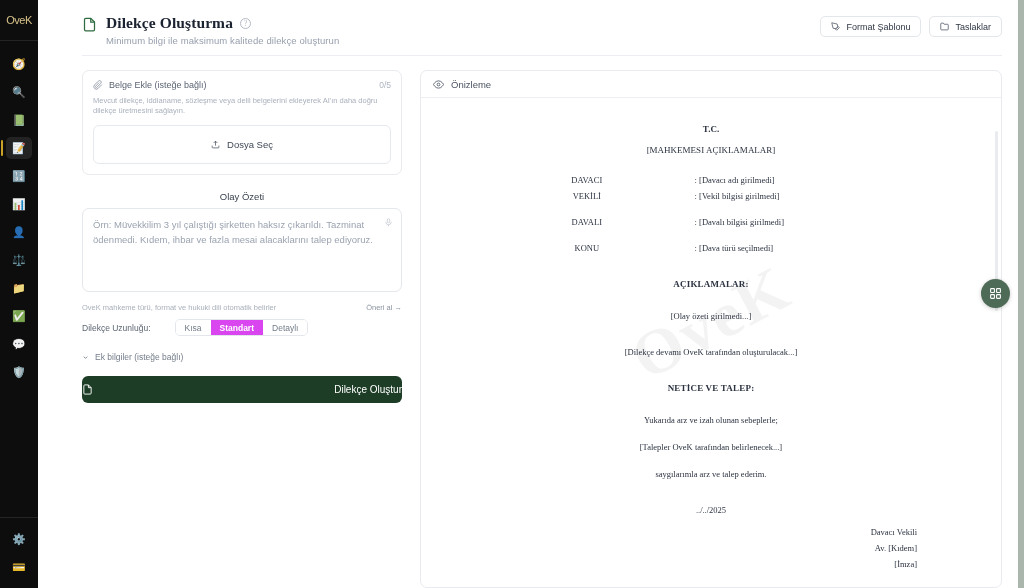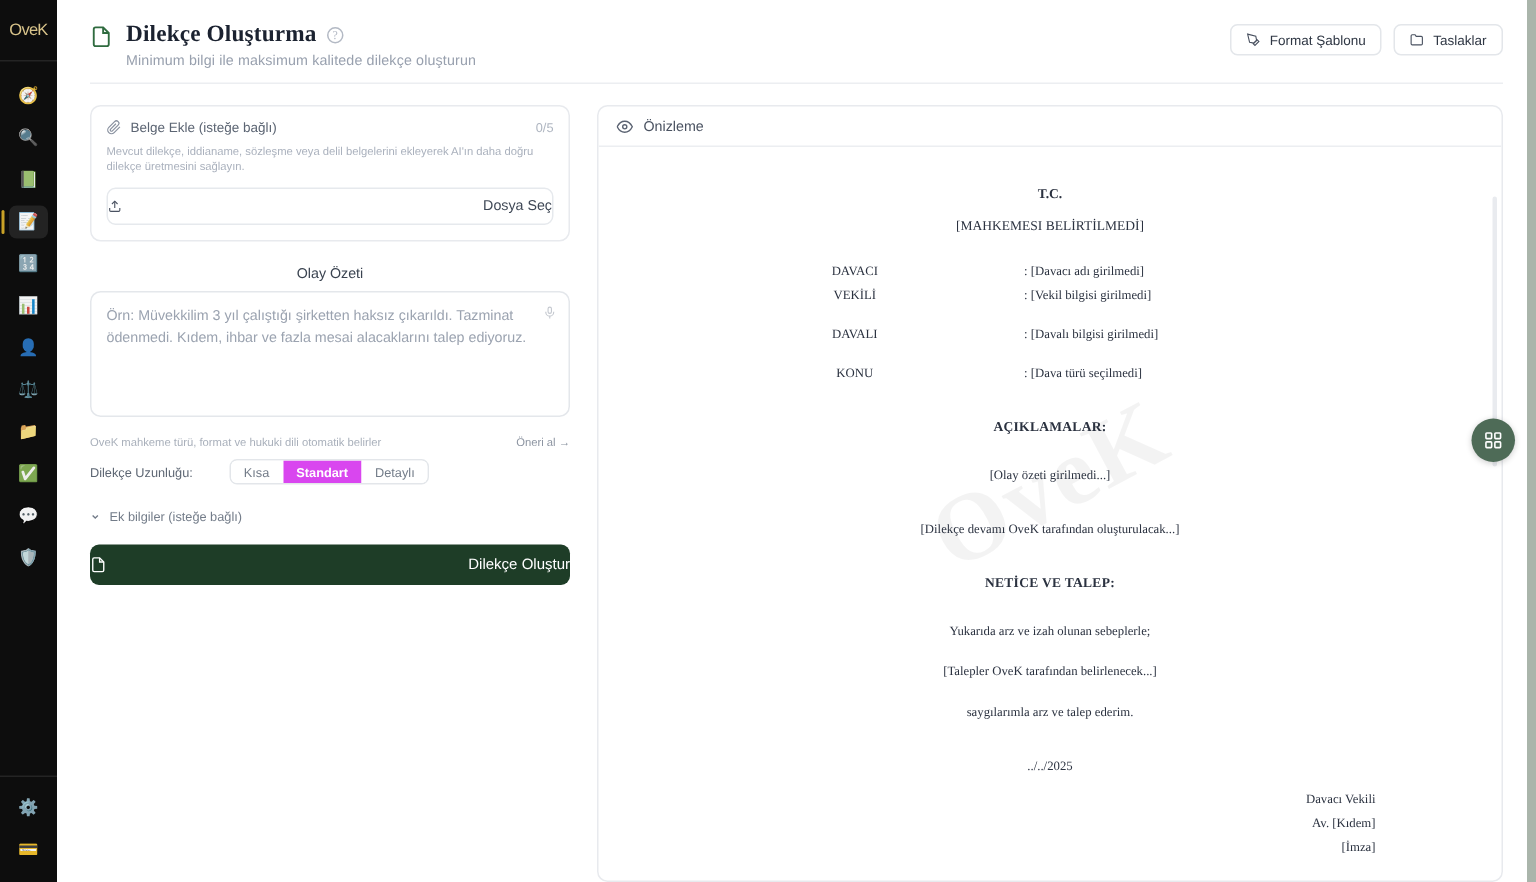--- a/index.html
+++ b/index.html
@@ -45,20 +45,21 @@
   .sb-bottom { width:100%; display:flex; flex-direction:column; align-items:center; padding-bottom: 6px;}
   .sb-bottom .sb-div { margin-bottom: 8px; }
 
   
   .main {
     flex: 1 1 auto; height: 588px;
     background: #ffffff;
     display: flex; flex-direction: column;
     position: relative;
     overflow: hidden;
+    padding-left: 22px;
   }
 
   
   .page-head {
     padding: 10px 22px 0 22px;
     display: flex; align-items: flex-start; justify-content: space-between;
   }
   .head-left { display:flex; gap: 9px; padding-top:4px;}
   .head-doc-icon { width:15px; height:17px; flex:0 0 15px; margin-top:2px; }
   .title-row { display:flex; align-items:center; gap:7px; }
@@ -93,23 +94,23 @@
     border:1px solid #e8eaee; border-radius:7px; background:#fff;
     padding: 9px 10px 10px 10px;
   }
   .up-top { display:flex; align-items:center; justify-content:space-between; }
   .up-left { display:flex; align-items:center; gap:6px; }
   .up-left svg { width:10px;height:10px; }
   .up-label { font-size:9px; color:#5c6573; }
   .up-count { font-size:8.5px; color:#aeb5c0; }
   .up-desc { font-size:7.5px; color:#aab1bd; margin-top:6px; line-height:1.35; }
   .file-btn {
-    margin-top:9px; height:25px; width:100%;
+    margin-top:9px; height:39px; width:100%;
     border:1px solid #e6e9ed; border-radius:6px; background:#fff;
-    display:flex;align-items:center;justify-content:space-between;gap:7px;
+    display:flex;align-items:center;justify-content:center;gap:7px;
     font-size:9.5px;color:#3f4856;
   }
   .file-btn svg{width:9px;height:9px;}
 
   
   .sec-title { text-align:center; font-size:9.5px; color:#3a4350; margin:16px 0 6px 0; }
   .ta-wrap { position:relative; }
   .ta {
     width:100%; height:84px; resize:none;
     border:1px solid #e4e7eb; border-radius:7px;
@@ -374,21 +375,21 @@
                 <path d="M1 12s4-8 11-8 11 8 11 8-4 8-11 8-11-8-11-8z"></path>
                 <circle cx="12" cy="12" r="3"></circle>
               </svg>
             <span>Önizleme</span>
           </div>
           <div class="pv-body">
             <div class="wm">OveK</div>
             <div class="pv-sb"></div>
             <div class="doc">
               <div class="d-center d-tc">T.C.</div>
-              <div class="d-center d-court">[MAHKEMESI BELİRTİLMEDİ]</div>
+              <div class="d-center d-court">[MAHKEMESI AÇIKLAMALAR]</div>
 
               <div class="parties">
                 <div class="p-row">
                   <div class="p-lbl">DAVACI</div>
                   <div class="p-val">: [Davacı adı girilmedi]</div>
                 </div>
                 <div class="p-row" style="margin-top:6px">
                   <div class="p-lbl">VEKİLİ</div>
                   <div class="p-val">: [Vekil bilgisi girilmedi]</div>
                 </div>

